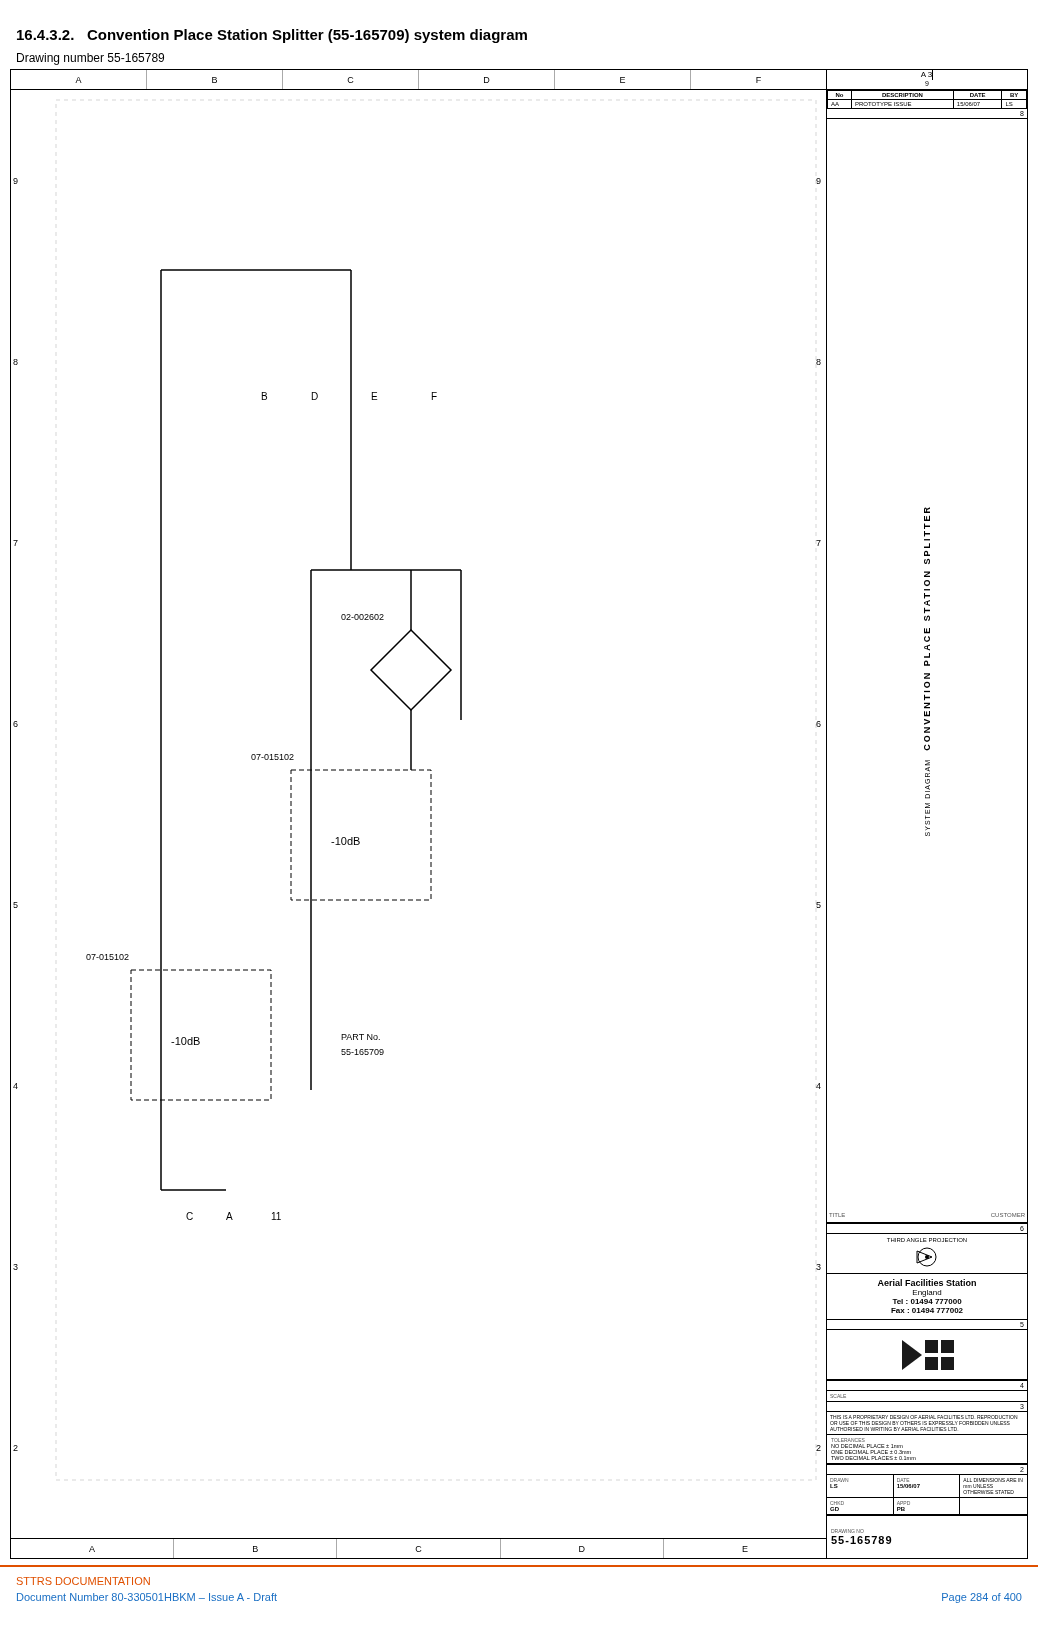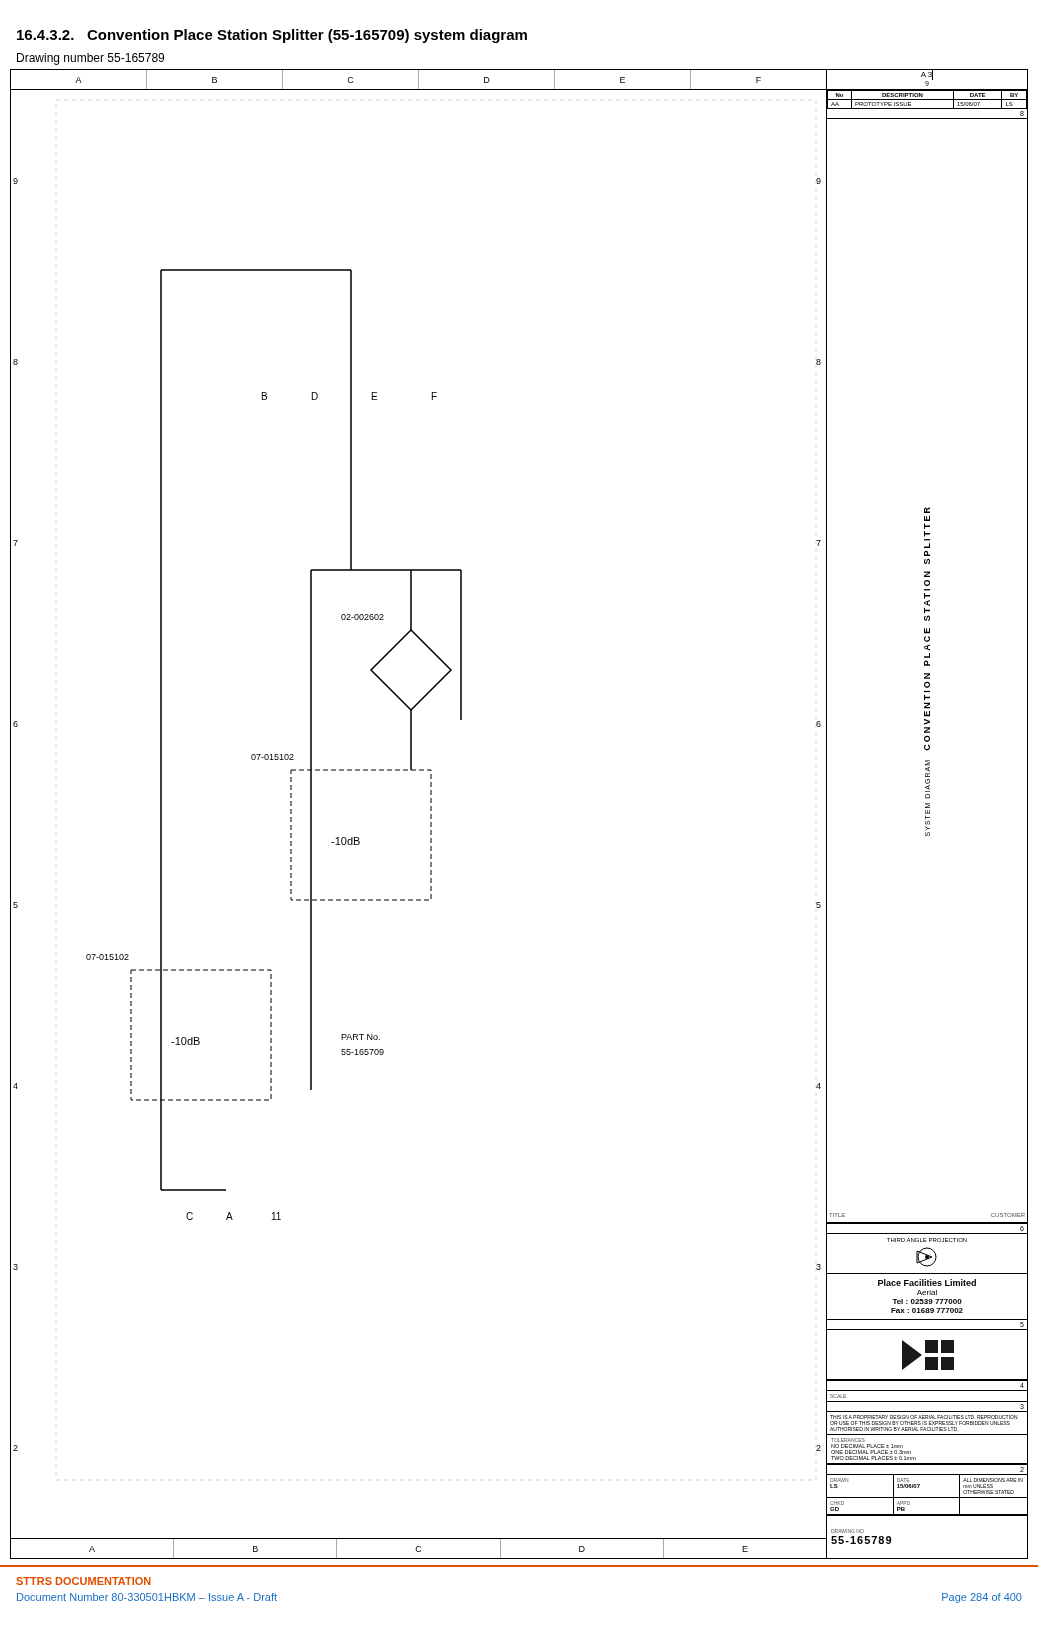--- a/index.html
+++ b/index.html
@@ -158,21 +158,21 @@
     }
 
     
     .page-footer {
       padding: 8px 16px 4px 16px;
       border-top: 2px solid #e05000;
       margin-top: 6px;
     }
     .footer-sttrs {
       font-size: 11px;
-      font-weight: bold;
+      font-weight: normal;
       color: #e05000;
       margin-bottom: 4px;
     }
     .footer-bottom {
       display: flex;
       justify-content: space-between;
       align-items: center;
     }
     .footer-doc {
       font-size: 11px;
@@ -338,24 +338,24 @@
         <div style="display:flex; justify-content:center; margin-bottom:2px;">
           <svg width="30" height="22" viewBox="0 0 30 22">
             <circle cx="15" cy="11" r="9" fill="none" stroke="#000" stroke-width="1"></circle>
             <polygon points="5,5 20,11 5,17" fill="none" stroke="#000" stroke-width="1"></polygon>
             <circle cx="15" cy="11" r="2" fill="#000"></circle>
           </svg>
         </div>
       </div>
 
       <div class="sidebar-company">
-        <div class="company-name">Place Facilities Limited</div>
-        <div class="company-country">Aerial</div>
-        <div class="company-tel">Tel : 02539 777000</div>
-        <div class="company-tel">Fax : 01689 777002</div>
+        <div class="company-name">Aerial Facilities Station</div>
+        <div class="company-country">England</div>
+        <div class="company-tel">Tel : 01494 777000</div>
+        <div class="company-tel">Fax : 01494 777002</div>
       </div>
 
       <div style="border-bottom:1px solid #000; text-align:right; padding:1px 3px; font-size:7px;">5</div>
 
       <div class="sidebar-logo">
 
         <svg width="60" height="40" viewBox="0 0 60 40">
           <polygon points="5,5 25,20 5,35" fill="#1a1a1a"></polygon>
           <rect x="28" y="5" width="13" height="13" fill="#1a1a1a"></rect>
           <rect x="44" y="5" width="13" height="13" fill="#1a1a1a"></rect>

